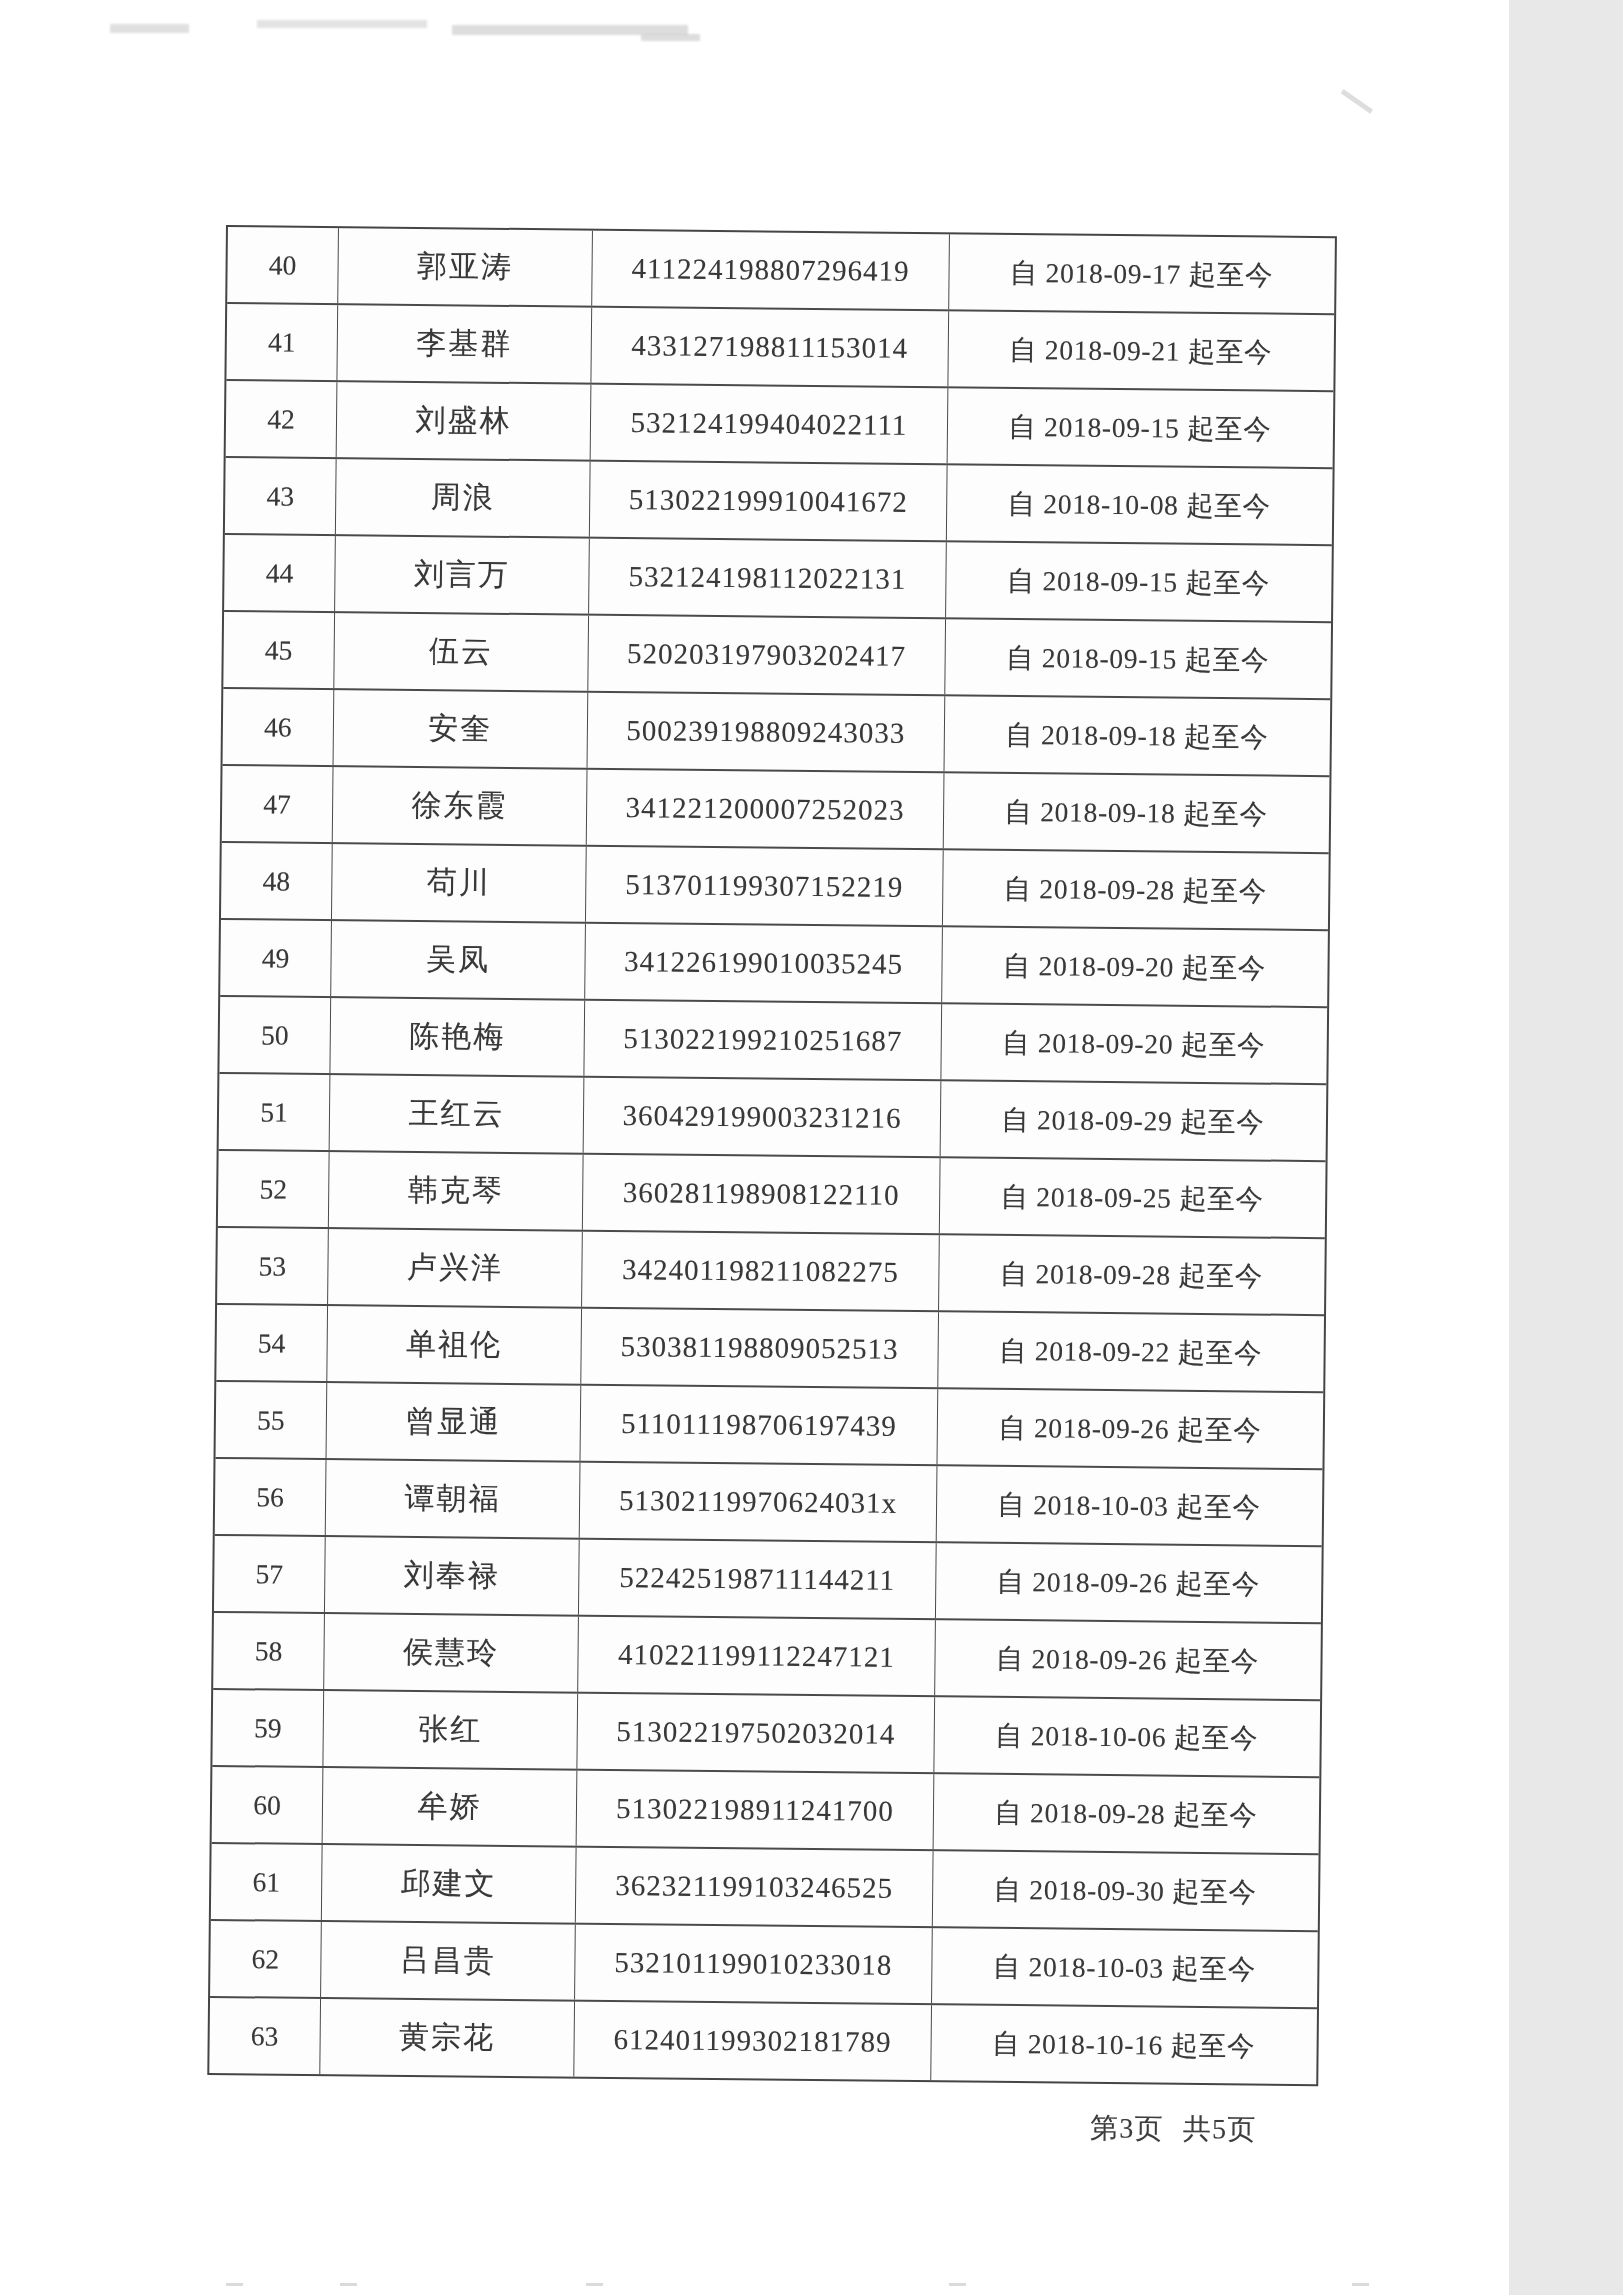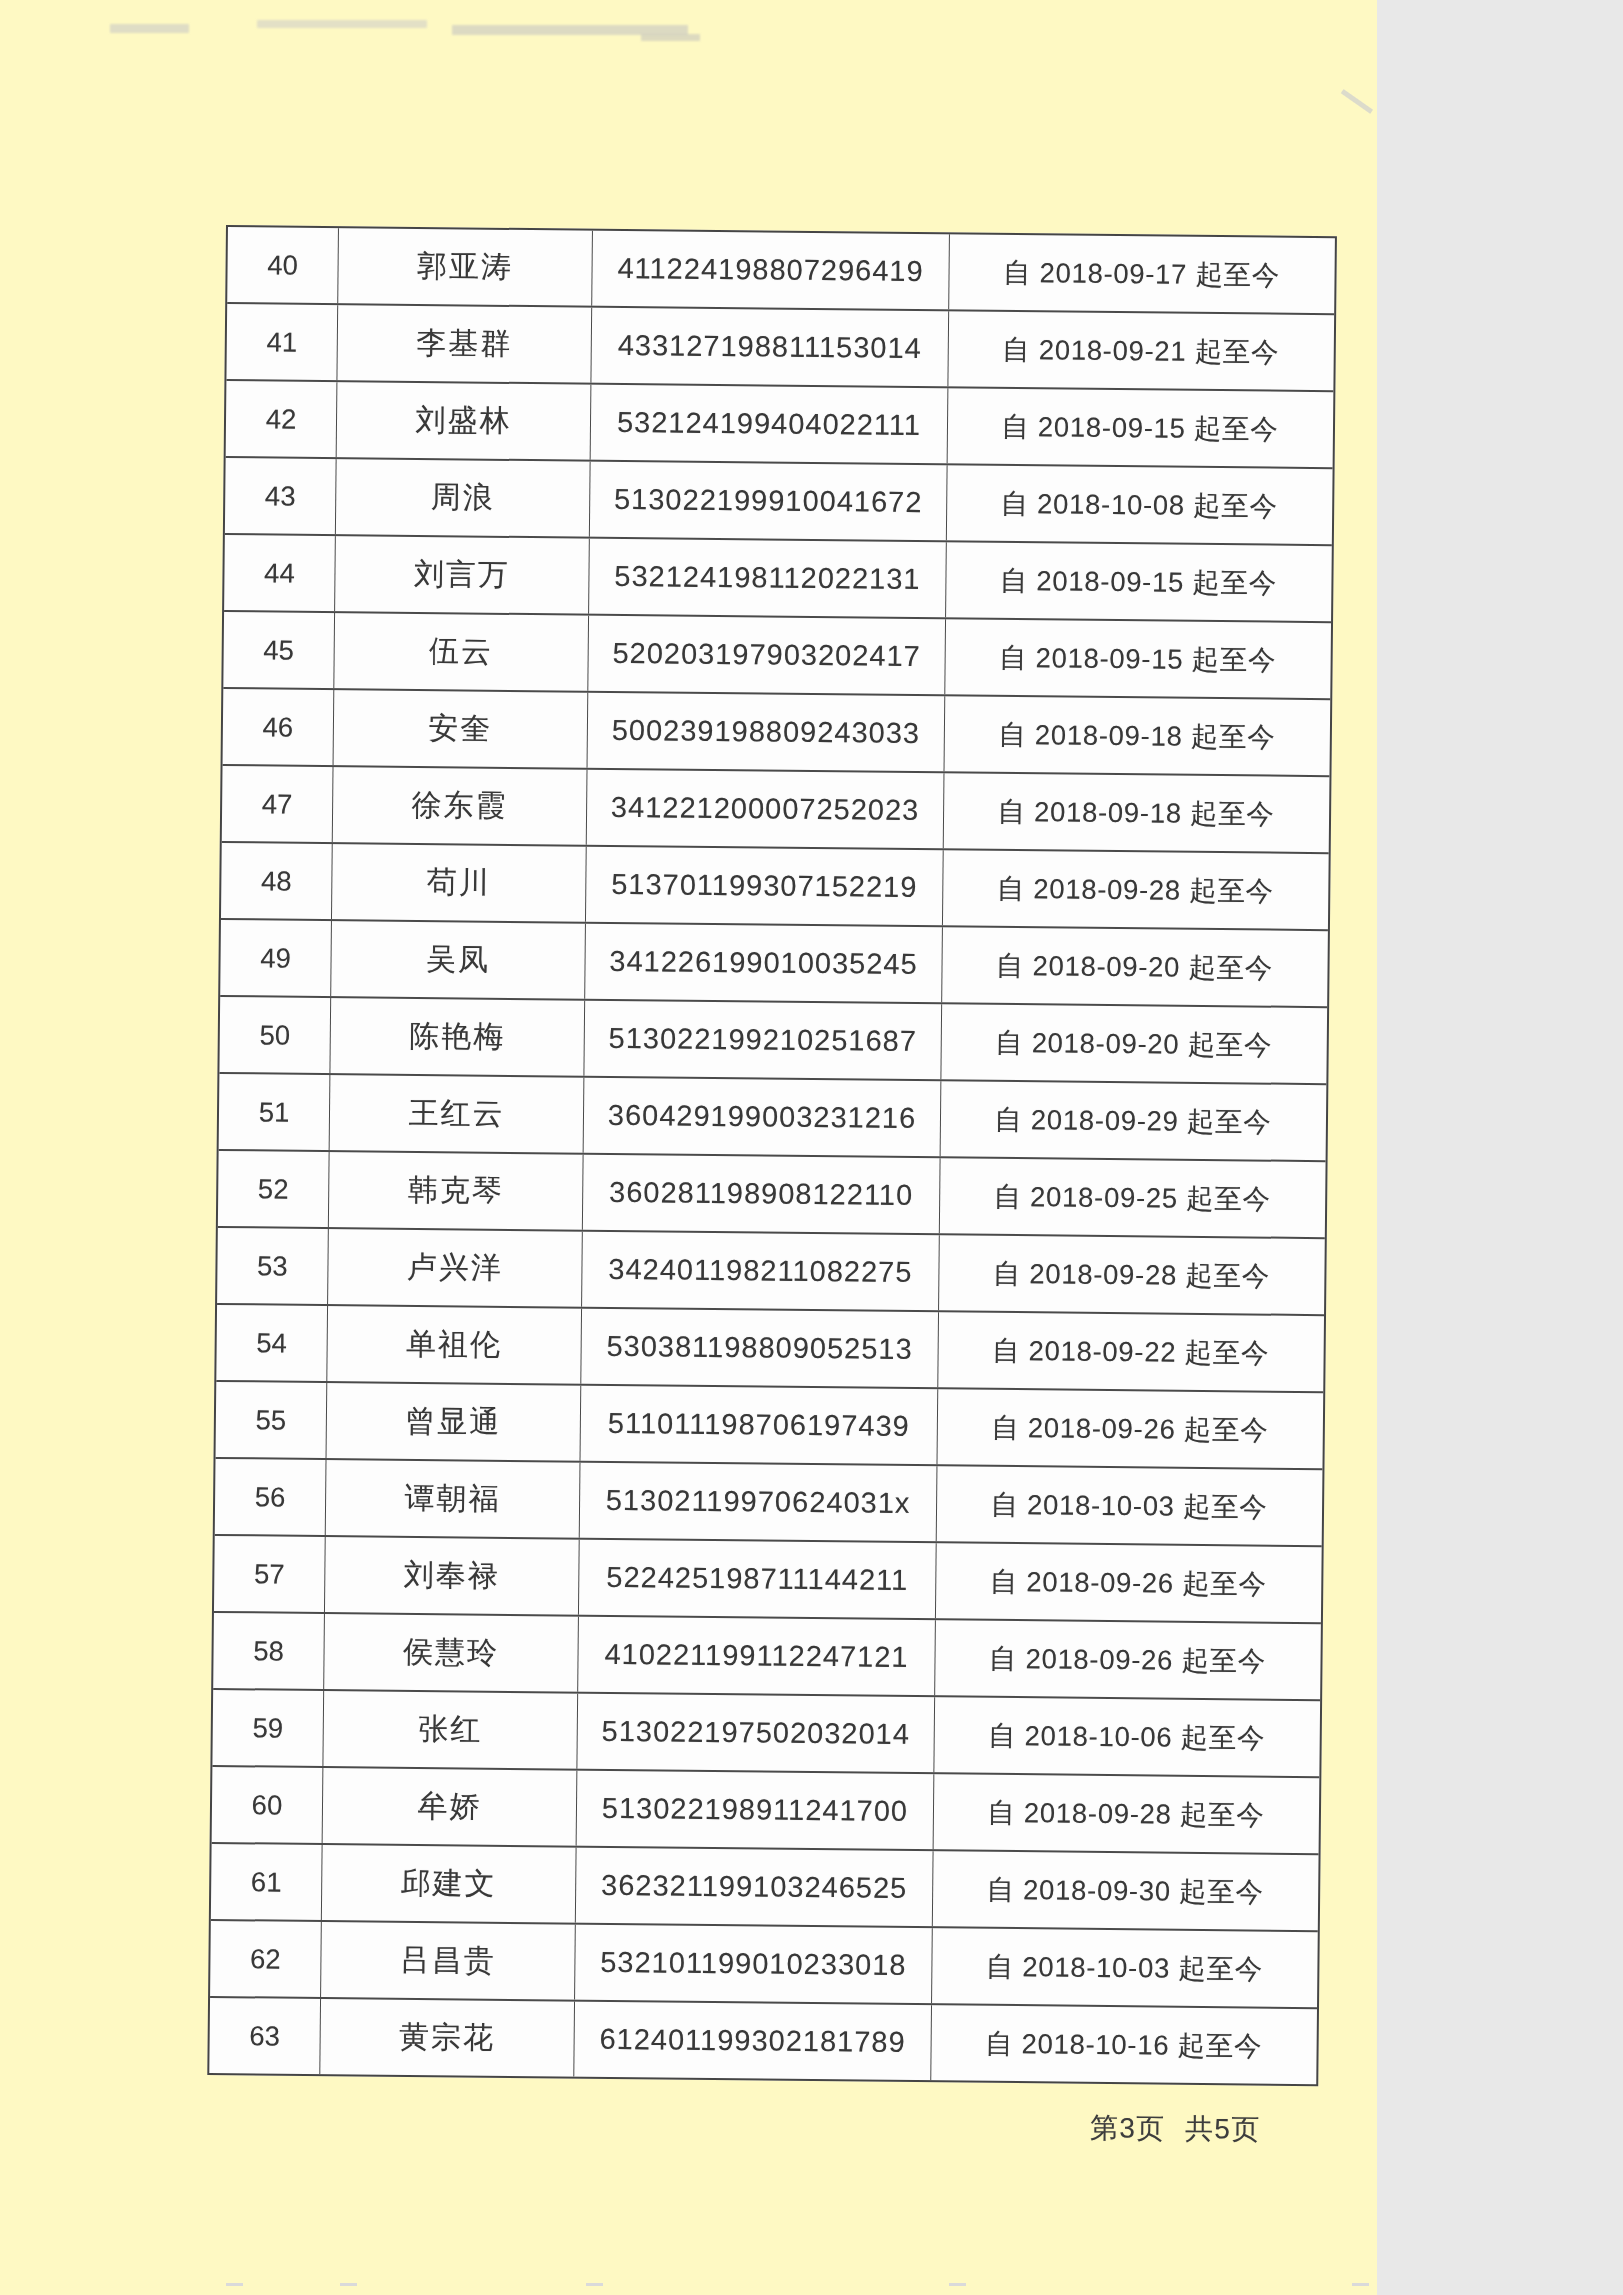--- a/index.html
+++ b/index.html
@@ -1,19 +1,19 @@
 <!DOCTYPE html>
 <html style="font-size:10.5px"><head>
 <meta charset="utf-8">
 <style>
   html,body{margin:0;padding:0;background:#e8e8e8;}
   .page{
-    position:relative; width:1377px; height:2295px;
-    background:#fef9c3; overflow:hidden;
-    font-family:Liberation Sans, sans-serif;
+    position:relative; width:1509px; height:2295px;
+    background:#ffffff; overflow:hidden;
+    font-family:Liberation Serif, serif;
   }
   
   .roster-table{
     position:absolute; left:226px; top:225px; width:1107px;
     border:2px solid #454545;
     transform:rotate(0.58deg); transform-origin:0 0;
     background:#fdfdfd;
   }
   .t-row{
     display:grid; grid-template-columns:111px 254px 357px 384px;

